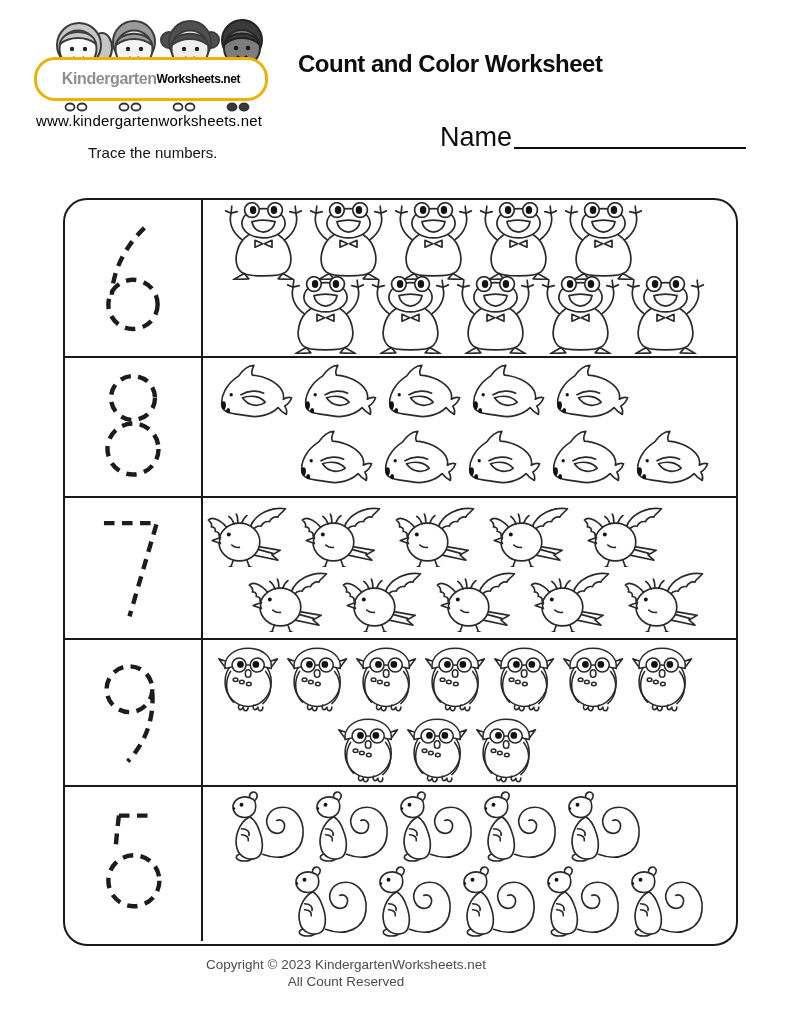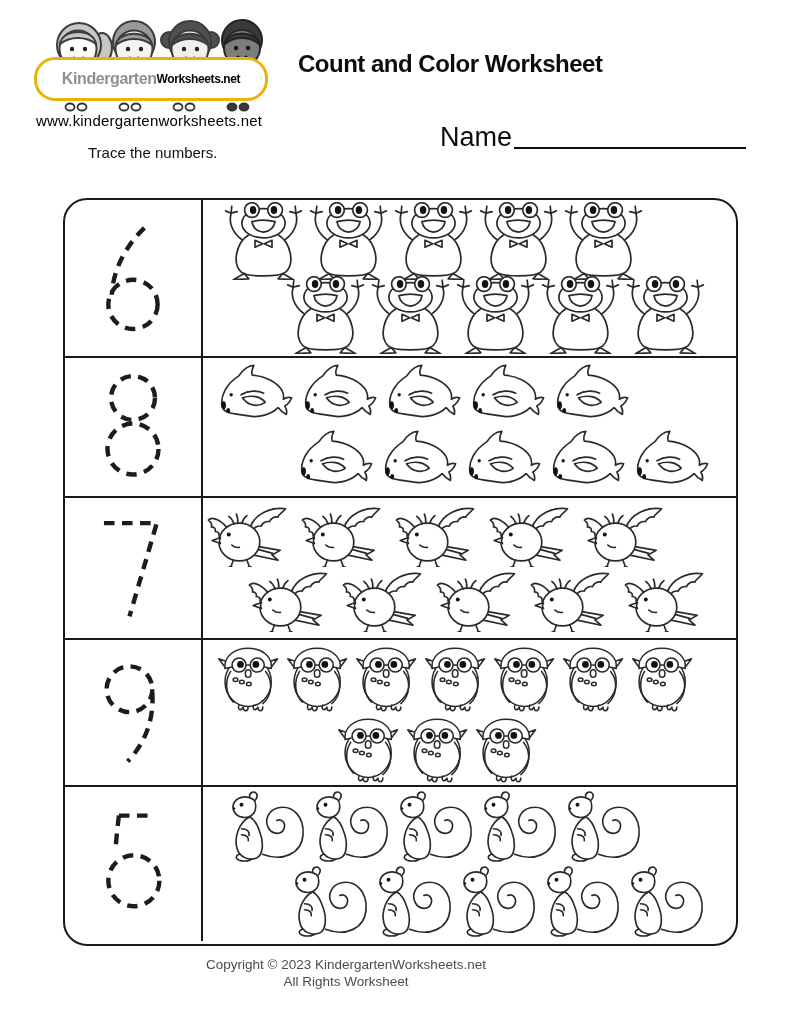--- a/index.html
+++ b/index.html
@@ -905,15 +905,15 @@
                 <circle cx="12" cy="25" r="1.6" fill="#111" stroke="none"></circle>
     </g>
             </svg>
           </div>
         </div>
       </div>
     </div>
 
   <div class="footer">
     <div>Copyright © 2023 KindergartenWorksheets.net</div>
-    <div>All Rights Worksheet</div>
+    <div>All Count Reserved</div>
   </div>
 </div>
 
 </body></html>

